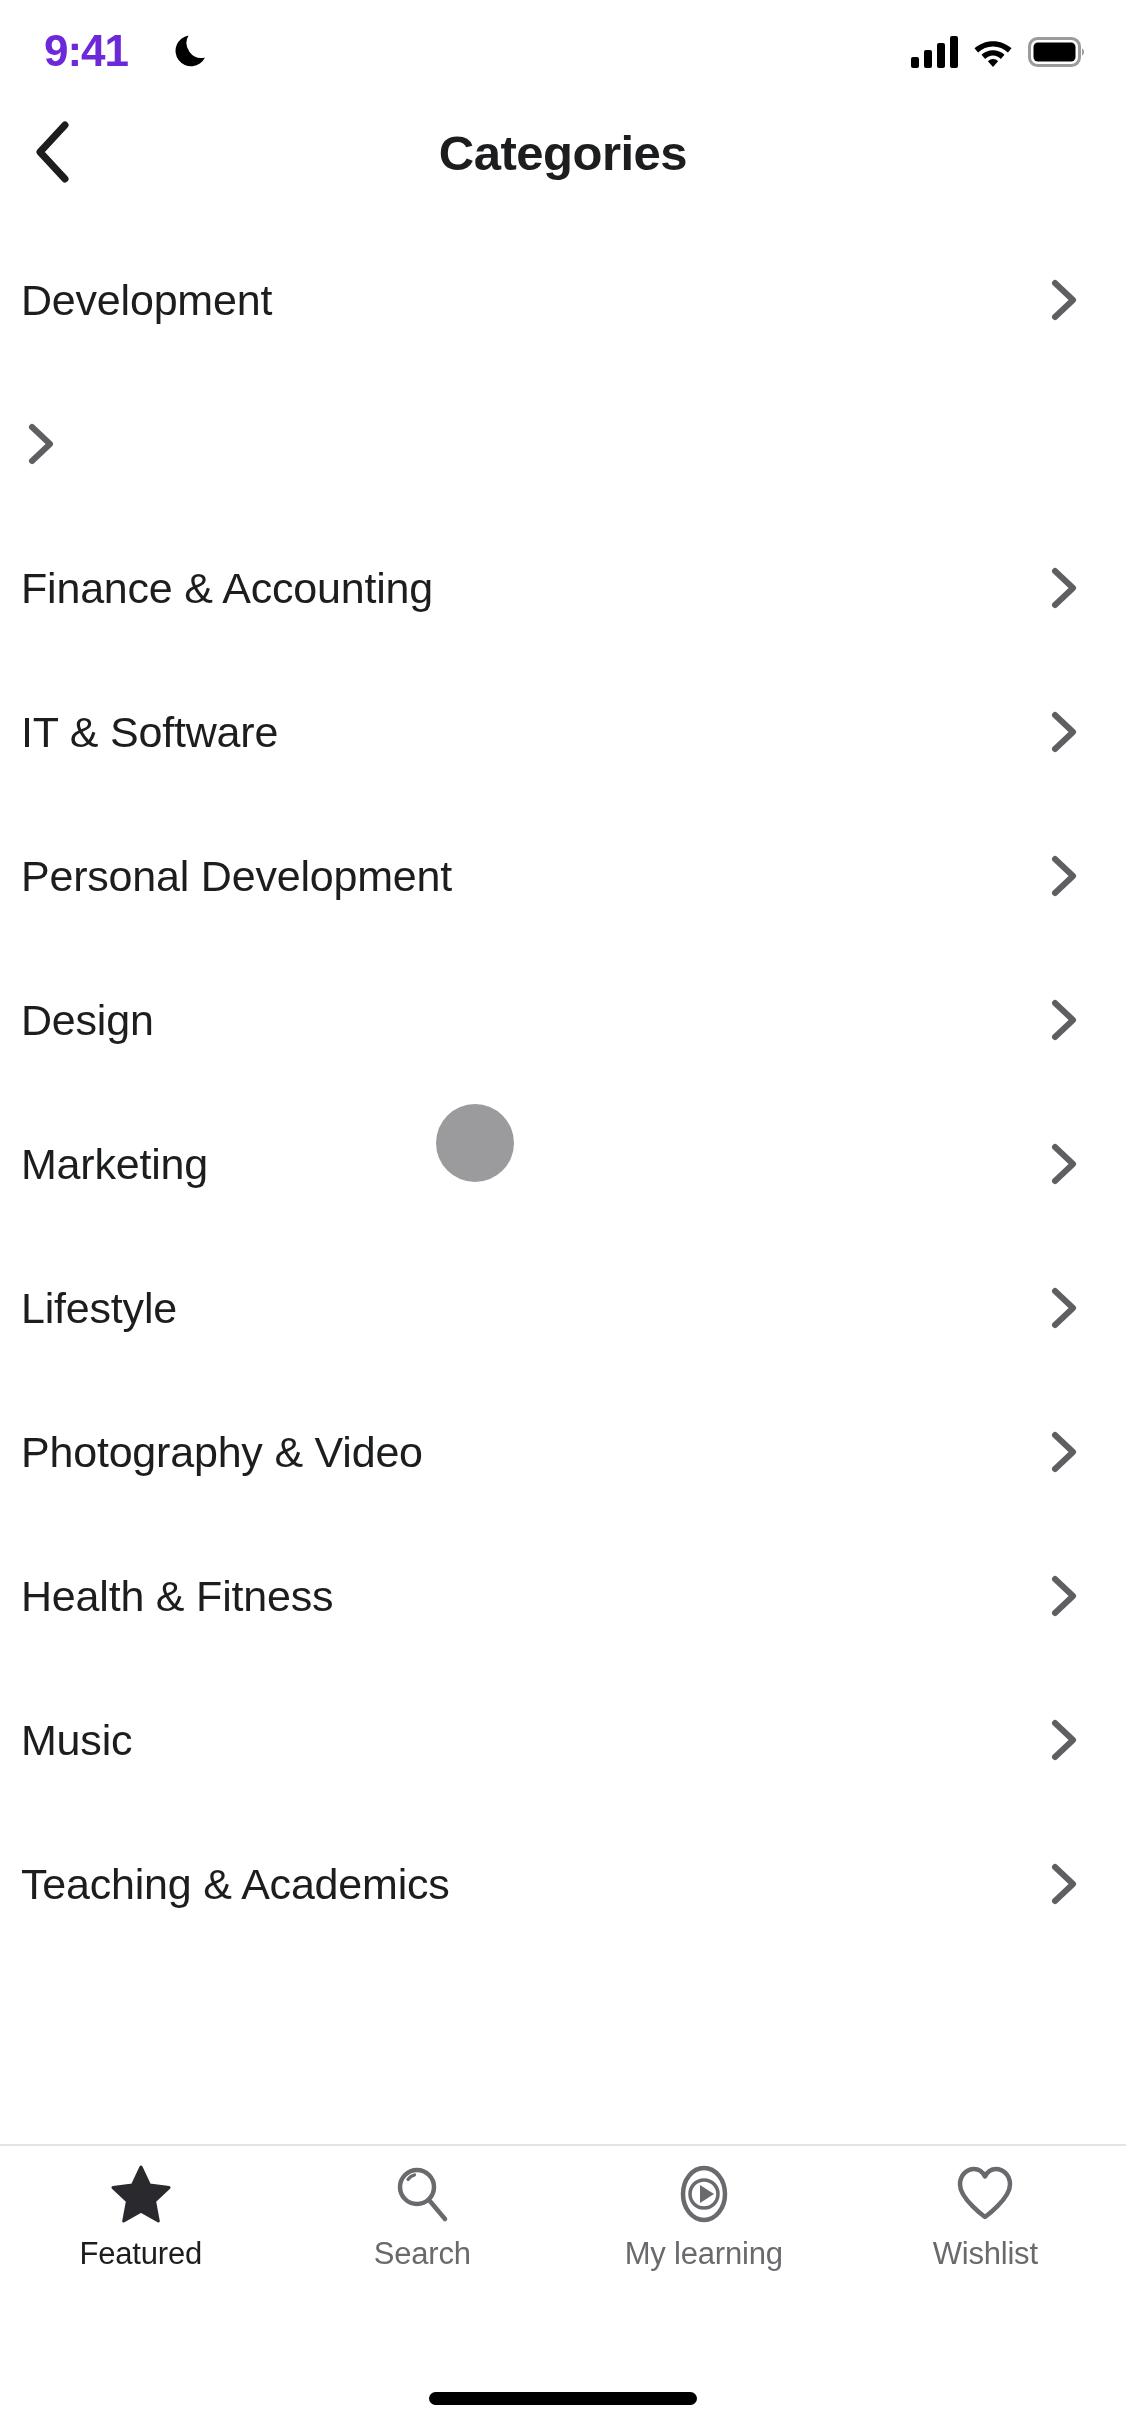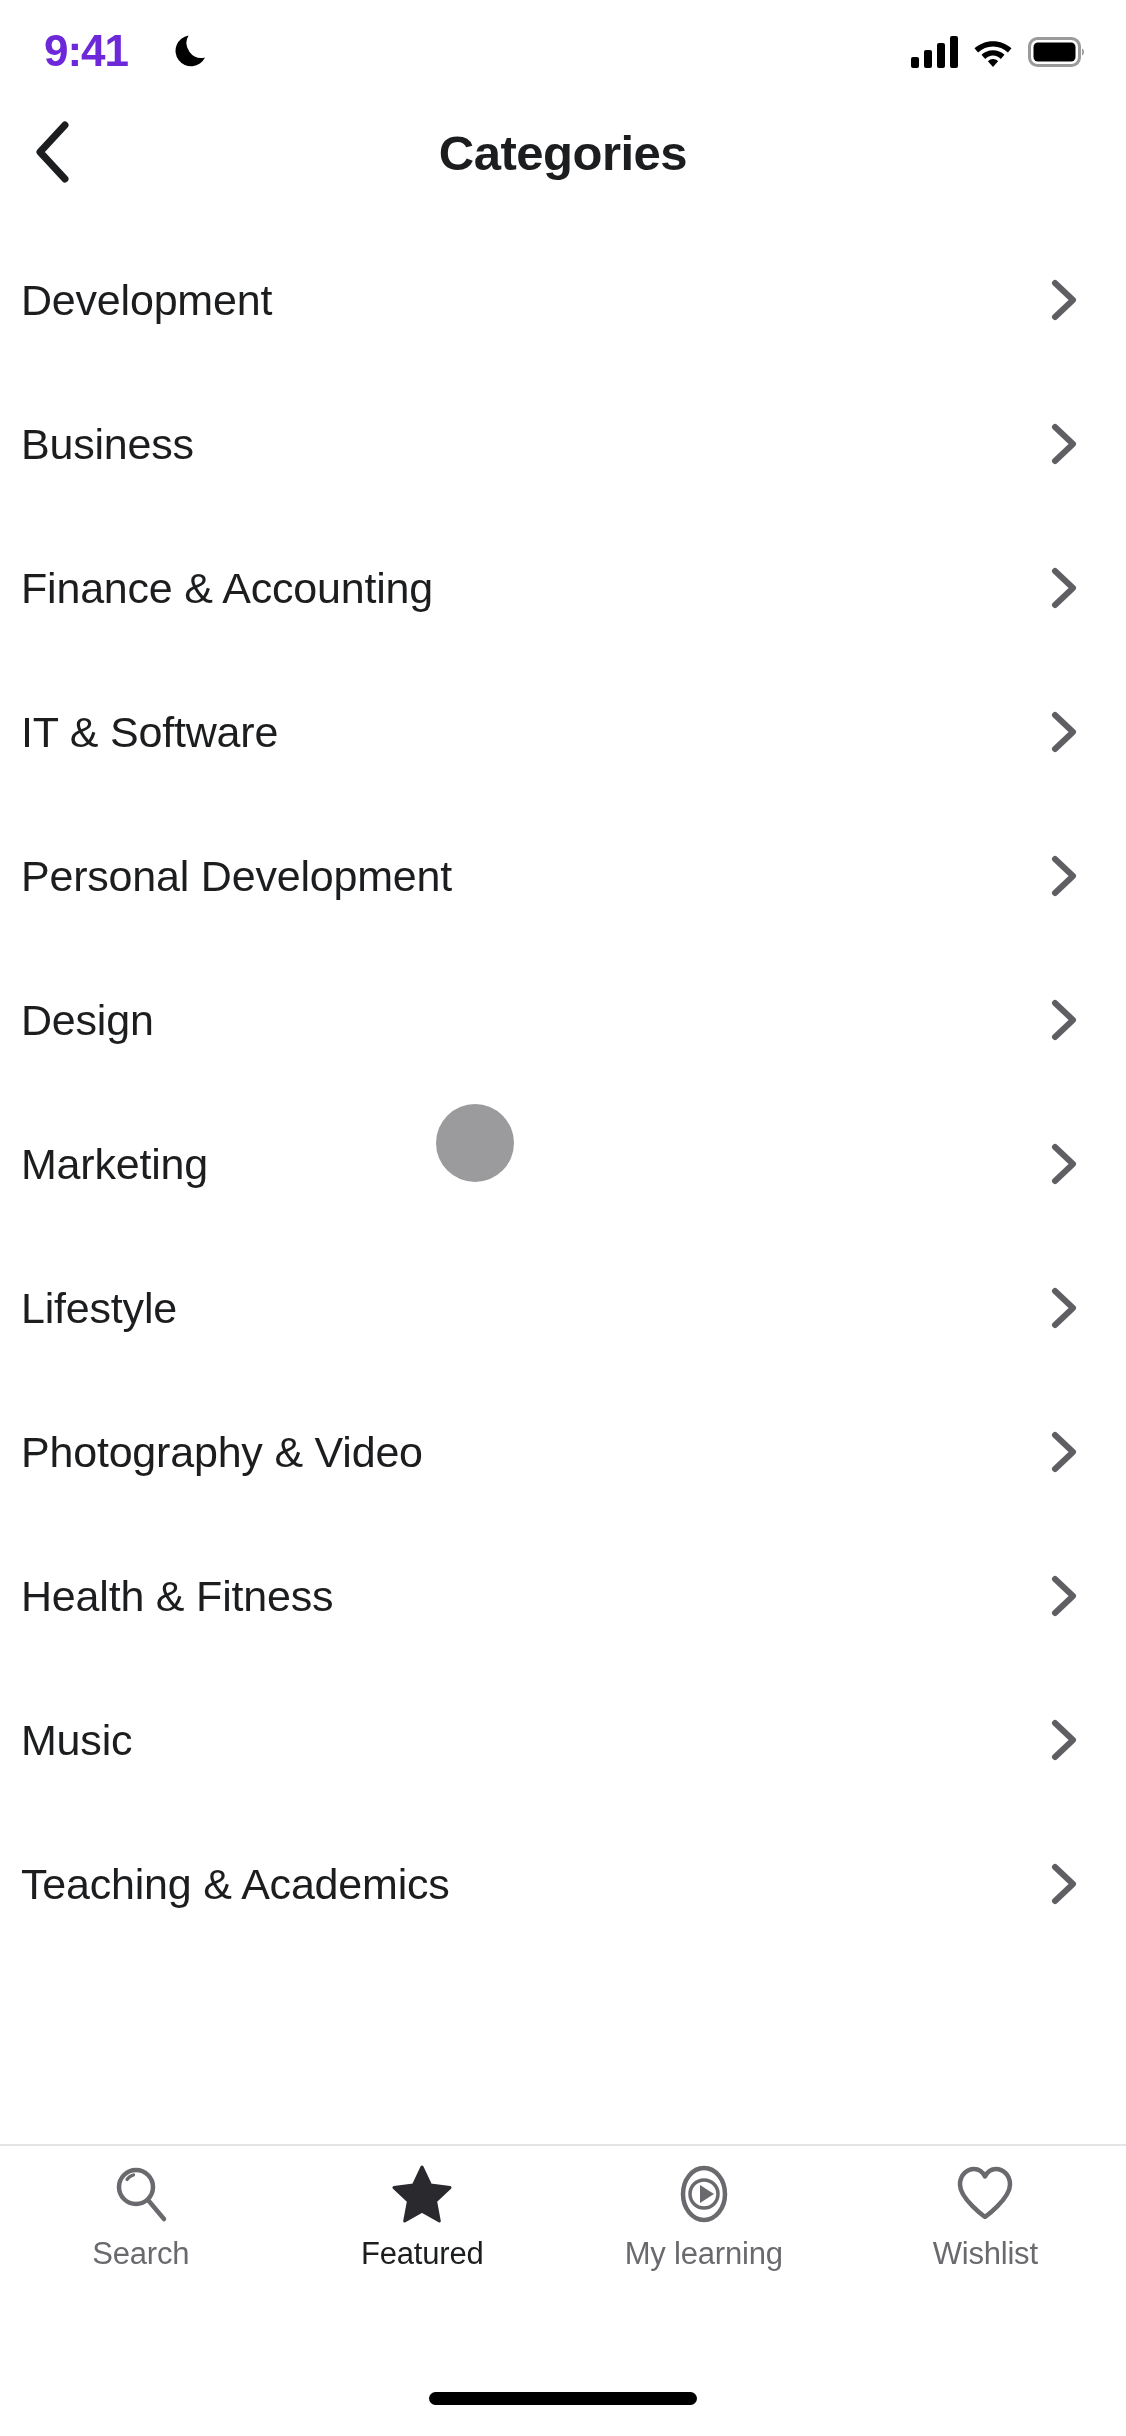--- a/index.html
+++ b/index.html
@@ -254,21 +254,20 @@
     <div class="category-row">
       <span class="category-label">Development</span>
       <span class="row-chevron">
         <svg viewBox="0 0 38 46" width="38" height="46" aria-hidden="true">
             <path d="M11 6 L29 23 L11 40" fill="none" stroke="#5f5f63" stroke-width="6" stroke-linecap="round" stroke-linejoin="round"></path>
           </svg>
       </span>
     </div>
 
     <div class="category-row">
-      <span class="category-label">Business</span>
       <span class="row-chevron">
         <svg viewBox="0 0 38 46" width="38" height="46" aria-hidden="true">
             <path d="M11 6 L29 23 L11 40" fill="none" stroke="#5f5f63" stroke-width="6" stroke-linecap="round" stroke-linejoin="round"></path>
           </svg>
       </span>
     </div>
 
     <div class="category-row">
       <span class="category-label">Finance &amp; Accounting</span>
       <span class="row-chevron">
@@ -357,41 +356,41 @@
         <svg viewBox="0 0 38 46" width="38" height="46" aria-hidden="true">
             <path d="M11 6 L29 23 L11 40" fill="none" stroke="#5f5f63" stroke-width="6" stroke-linecap="round" stroke-linejoin="round"></path>
           </svg>
       </span>
     </div>
 
     <div class="touch-dot" style="left: 436px; top: 898px; background: rgb(155, 155, 157);"></div>
   </div>
 
   <div class="tab-bar">
+
+    <div class="tab-item active">
+      <span class="tab-icon">
+        <svg viewBox="0 0 60 58" width="60" height="58" aria-hidden="true">
+          <path d="M30 2 L38.6 20.1 L58 22.6 L43.6 36.2 L47.3 56 L30 46.3 L12.7 56 L16.4 36.2 L2 22.6 L21.4 20.1 Z" fill="#2a2a2e" stroke="#2a2a2e" stroke-width="3" stroke-linejoin="round"></path>
+        </svg>
+      </span>
+      <span class="tab-label">Featured</span>
+    </div>
 
     <div class="tab-item">
       <span class="tab-icon">
         <svg viewBox="0 0 60 60" width="60" height="60" aria-hidden="true">
           <circle cx="25" cy="23" r="17" fill="none" stroke="#6a6a6e" stroke-width="4.5"></circle>
           <path d="M37 36 L53 55" fill="none" stroke="#6a6a6e" stroke-width="4.5" stroke-linecap="round"></path>
           <path d="M16 15.5a11 11 0 0 1 6.5-4.5" fill="none" stroke="#6a6a6e" stroke-width="3.2" stroke-linecap="round"></path>
         </svg>
       </span>
       <span class="tab-label">Search</span>
     </div>
 
-    <div class="tab-item active">
-      <span class="tab-icon">
-        <svg viewBox="0 0 60 58" width="60" height="58" aria-hidden="true">
-          <path d="M30 2 L38.6 20.1 L58 22.6 L43.6 36.2 L47.3 56 L30 46.3 L12.7 56 L16.4 36.2 L2 22.6 L21.4 20.1 Z" fill="#2a2a2e" stroke="#2a2a2e" stroke-width="3" stroke-linejoin="round"></path>
-        </svg>
-      </span>
-      <span class="tab-label">Featured</span>
-    </div>
-
     <div class="tab-item">
       <span class="tab-icon">
         <svg viewBox="0 0 60 60" width="60" height="60" aria-hidden="true">
           <ellipse cx="30" cy="30" rx="21" ry="26" fill="none" stroke="#6a6a6e" stroke-width="4.5"></ellipse>
           <circle cx="30" cy="30" r="14" fill="none" stroke="#6a6a6e" stroke-width="3.5"></circle>
           <path d="M26 21 L40 30 L26 39 Z" fill="#6a6a6e"></path>
         </svg>
       </span>
       <span class="tab-label">My learning</span>
     </div>

